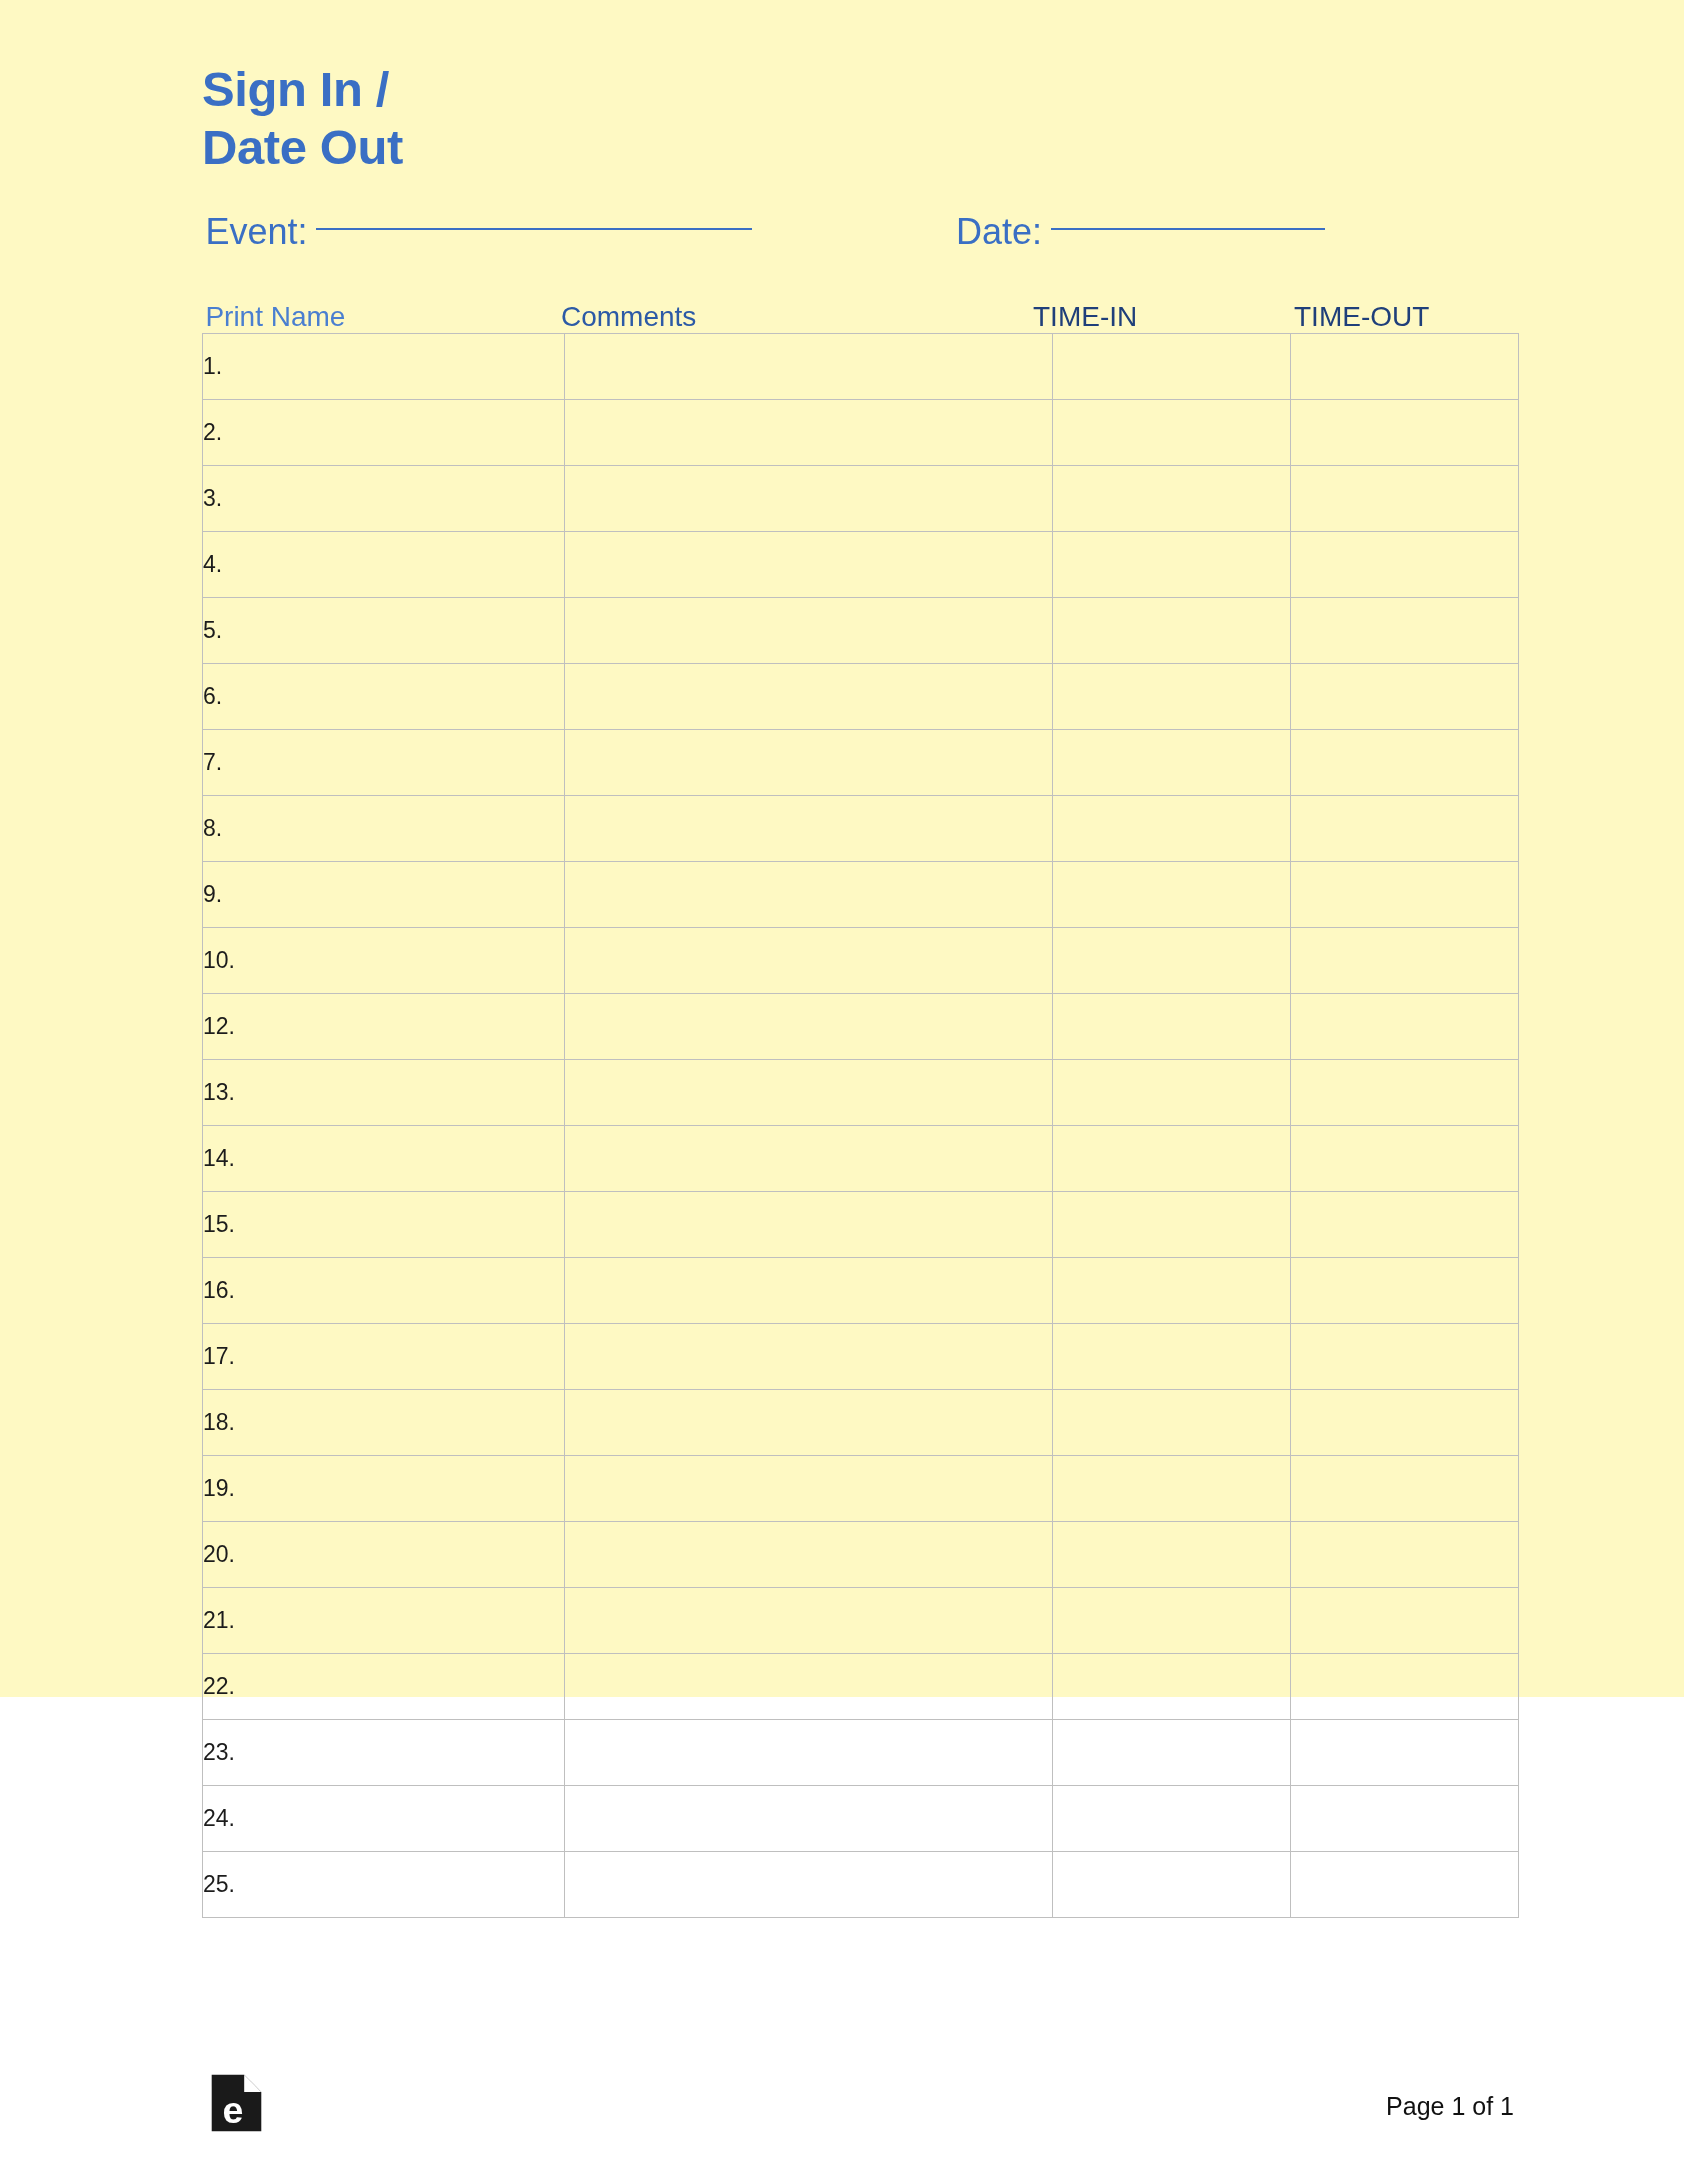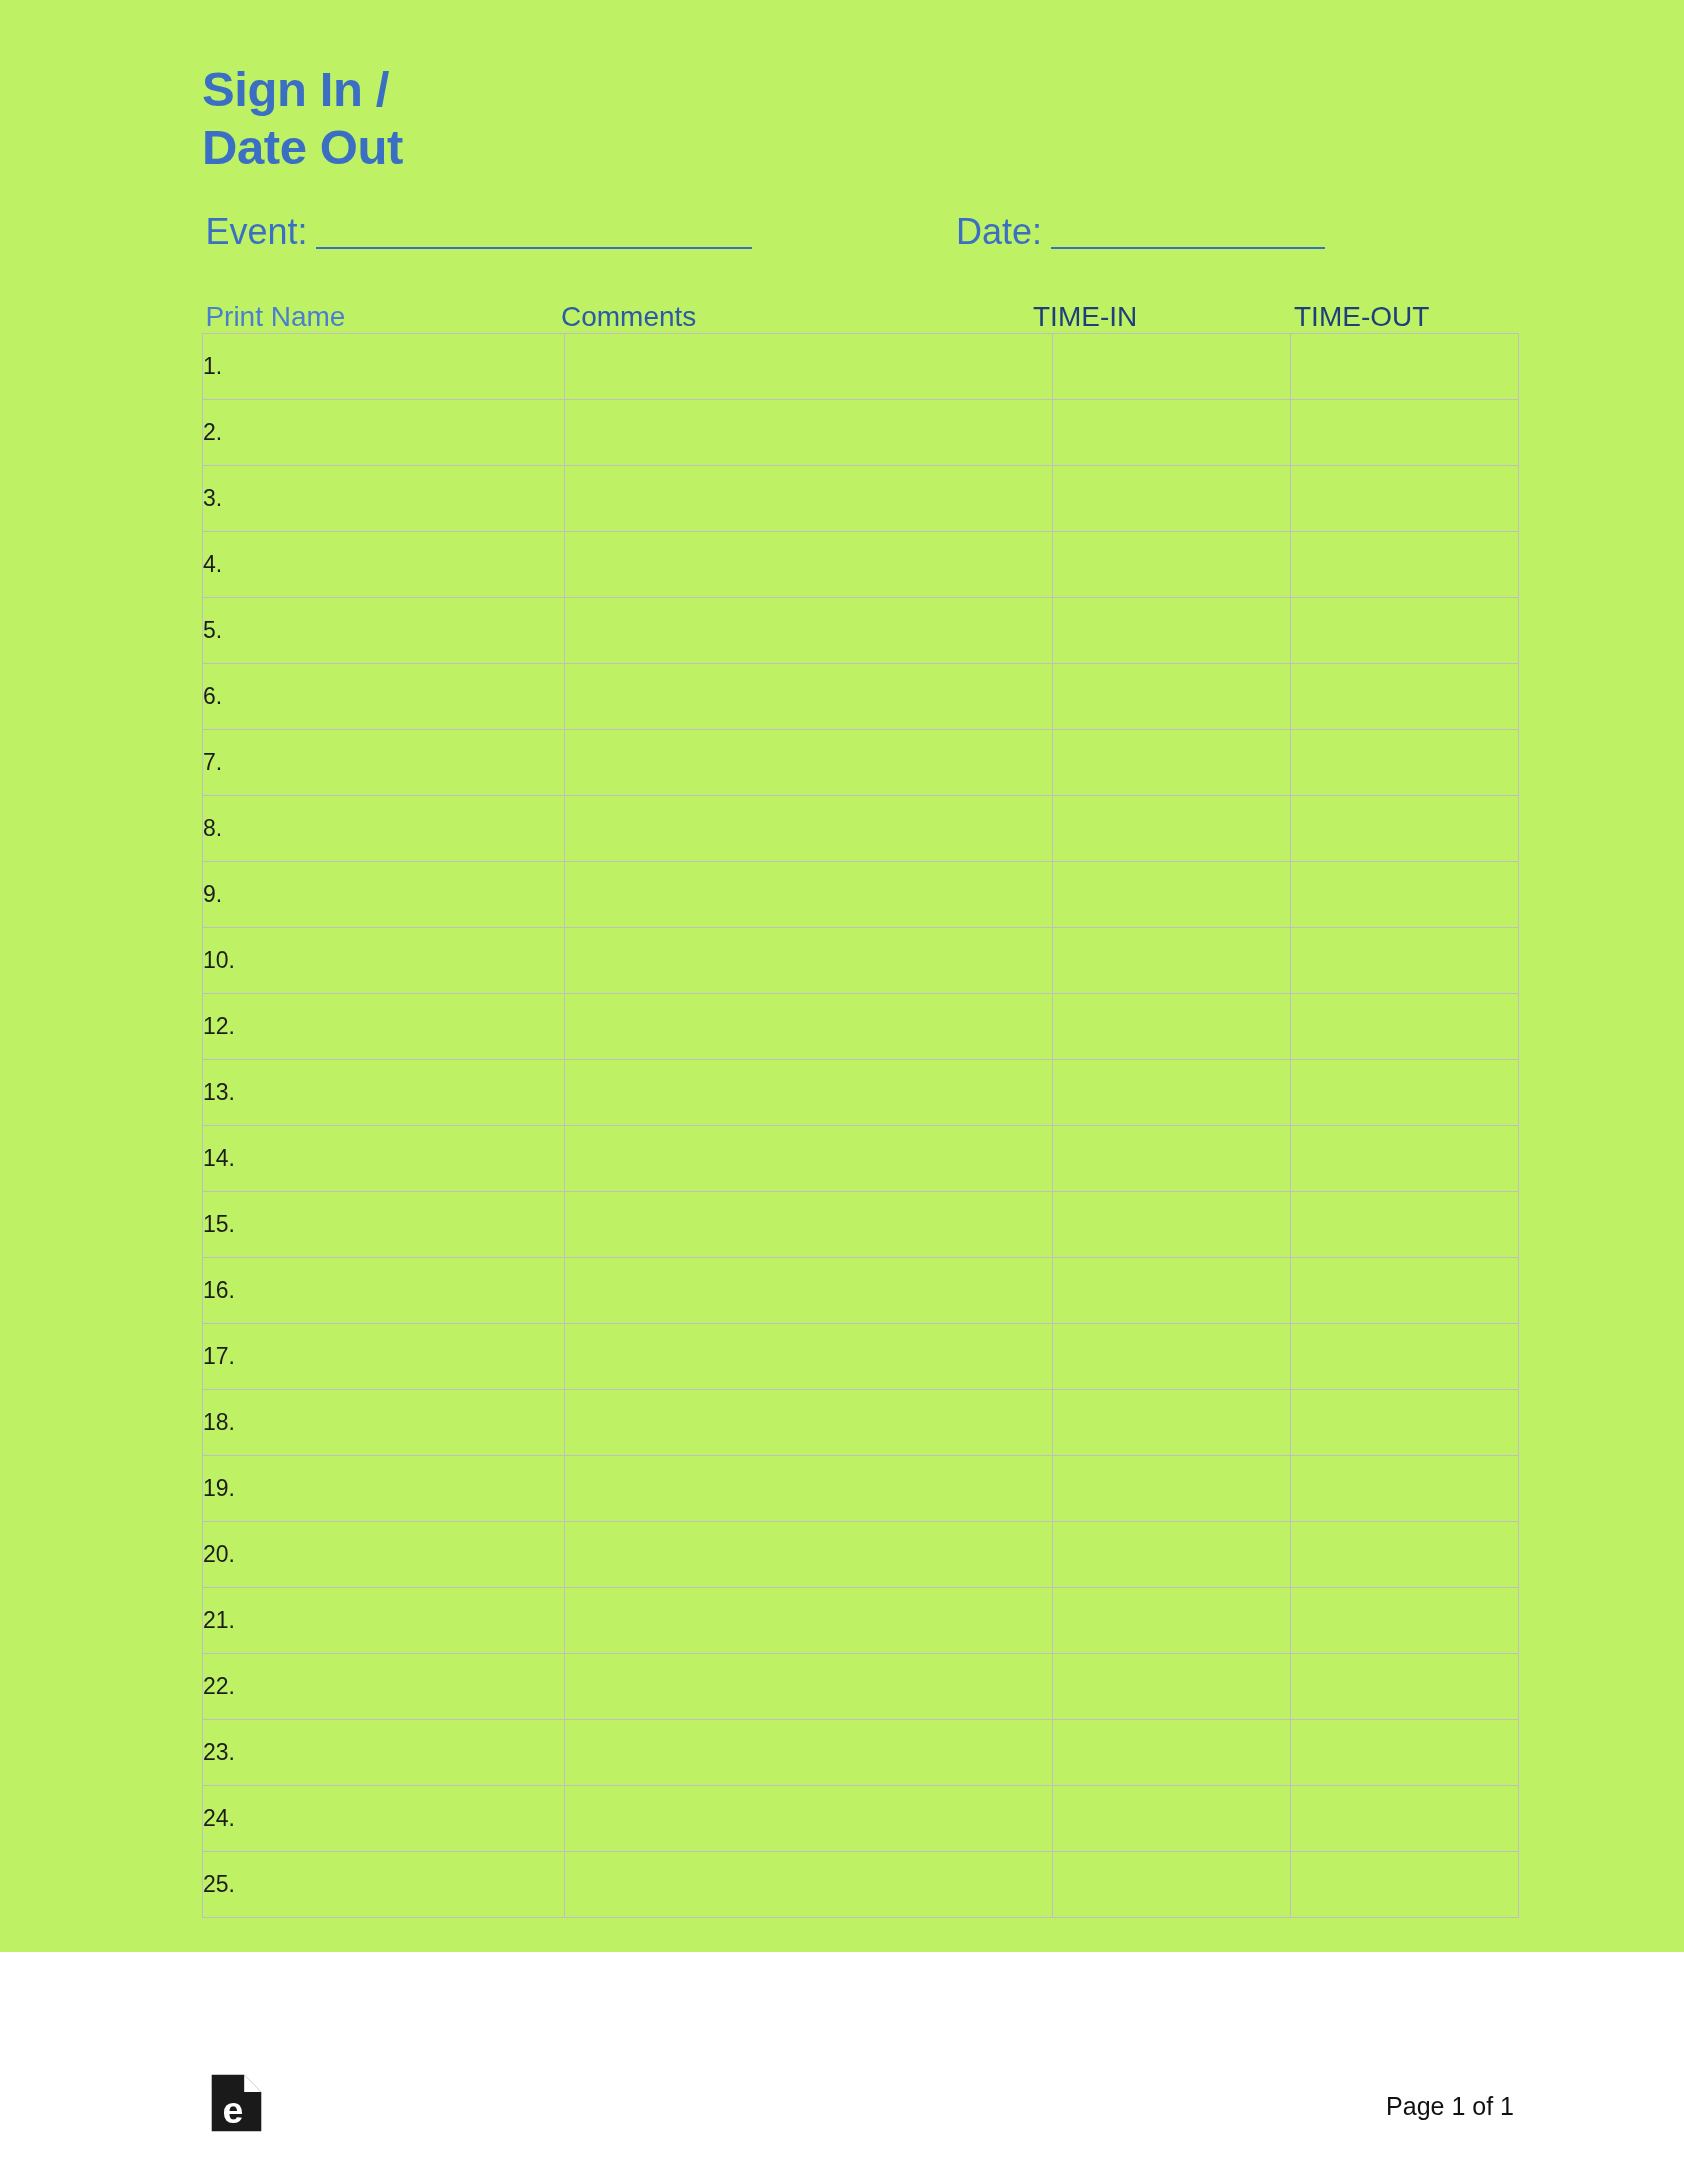--- a/index.html
+++ b/index.html
@@ -9,22 +9,22 @@
   }
   body {
     width: 1685px;
     height: 2181px;
     font-family: "Liberation Sans", sans-serif;
     -webkit-font-smoothing: antialiased;
   }
   .page {
     position: relative;
     width: 1685px;
-    height: 1952px;
-    background: #bef264;
+    height: 1697px;
+    background: #fef9c3;
     box-sizing: border-box;
   }
   .content {
     position: absolute;
     left: 202px;
     top: 0;
     width: 1312px;
   }
 
   
@@ -42,21 +42,21 @@
   .field-row {
     margin-top: 34px;
     display: flex;
     align-items: flex-end;
     color: #3a6fc4;
     font-size: 36px;
     font-weight: normal;
   }
   .field {
     display: flex;
-    align-items: flex-end;
+    align-items: center;
     white-space: nowrap;
   }
   .field-label { margin-right: 8.5px; }
   .field-rule {
     display: inline-block;
     border-bottom: 2.6px solid #3a6fc4;
     height: 0.9px;
     position: relative;
     top: -3.4px;
   }

